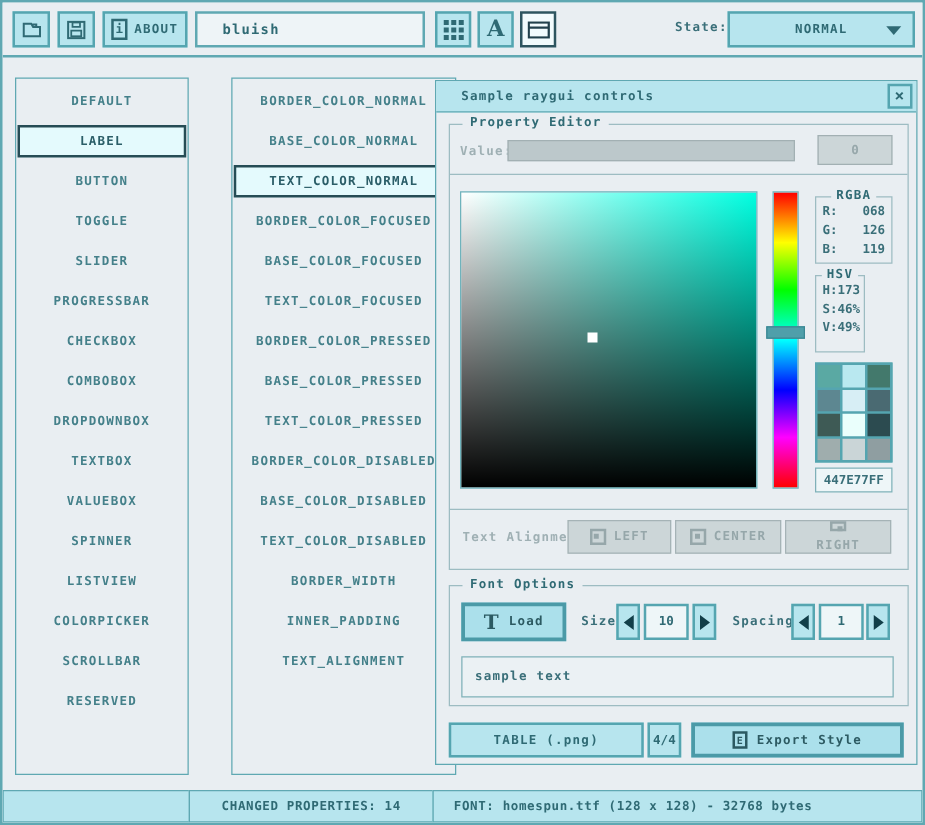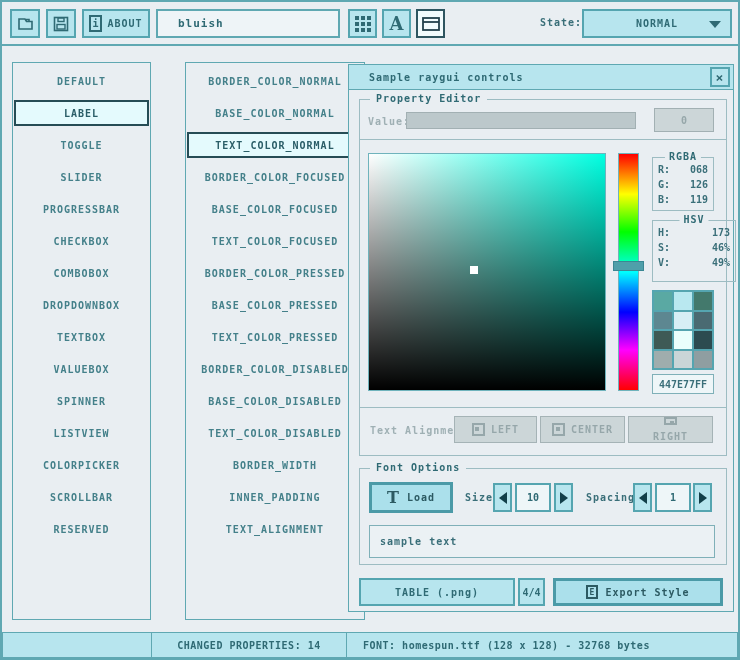--- a/index.html
+++ b/index.html
@@ -75,21 +75,21 @@
     border:1px solid #6fb3bc; cursor:crosshair;
     background:linear-gradient(to top, #000, rgba(0,0,0,0)), linear-gradient(to right, #fff, #00ffe1); }
   .sv-cursor { position:absolute; left:101px; top:112px; width:8px; height:8px; background:#fff; }
   .hue-bar { position:absolute; left:258px; top:53px; width:21px; height:238px; border:1px solid #6fb3bc; cursor:pointer;
     background:linear-gradient(to bottom,#f00 0%,#ff0 17%,#0f0 33%,#0ff 50%,#00f 67%,#f0f 83%,#f00 100%); }
   .hue-cursor { position:absolute; left:-6px; top:107px; width:31px; height:10px; background:#4f9faa; border:1px solid #3a8793; }
   .mini-group { position:absolute; border:1px solid #9dbcc2; font-size:10px; }
   .mini-title { position:absolute; top:-7px; left:50%; transform:translateX(-50%); background:#e9eef2; padding:0 4px;
     font-size:10px; letter-spacing:1px; color:#2f6a74; }
   .rgba-group { left:292px; top:57px; width:62px; height:54px; }
-  .hsv-group { left:292px; top:120px; width:84px; height:62px; }
+  .hsv-group { left:292px; top:120px; width:40px; height:62px; }
   .mini-row { display:flex; justify-content:space-between; padding:0 5px; height:15px; align-items:center; color:#3a6f79; }
   .rgba-group .mini-row:first-of-type, .hsv-group .mini-row:first-of-type { margin-top:4px; }
   .swatches { position:absolute; left:292px; top:190px; width:62px; height:80px; background:#55a5b0;
     border:2px solid #55a5b0; display:grid; grid-template-columns:repeat(3,1fr); grid-template-rows:repeat(4,1fr); gap:2px; }
   .swatch { cursor:pointer; }
   .hex-box { position:absolute; left:292px; top:274px; width:62px; height:20px; background:#eef6f8;
     border:1px solid #7fb0b8; display:flex; align-items:center; justify-content:center;
     font-size:10px; color:#3a6f79; }
   .align-label { position:absolute; left:10px; top:325px; font-size:10px; letter-spacing:1px; color:#9fb0b4; }
   .align-btn { position:absolute; top:316px; height:27px; background:#ccd6d8; border:1px solid #a5b3b6;
@@ -199,20 +199,23 @@
   </div>
 
   <div class="panel panel-left">
     <div class="lrow">
         <div class="lcell">DEFAULT</div>
       </div>
     <div class="lrow">
         <div class="lcell sel">LABEL</div>
       </div>
     <div class="lrow">
+        <div class="lcell">BUTTON</div>
+      </div>
+    <div class="lrow">
         <div class="lcell">TOGGLE</div>
       </div>
     <div class="lrow">
         <div class="lcell">SLIDER</div>
       </div>
     <div class="lrow">
         <div class="lcell">PROGRESSBAR</div>
       </div>
     <div class="lrow">
         <div class="lcell">CHECKBOX</div>

